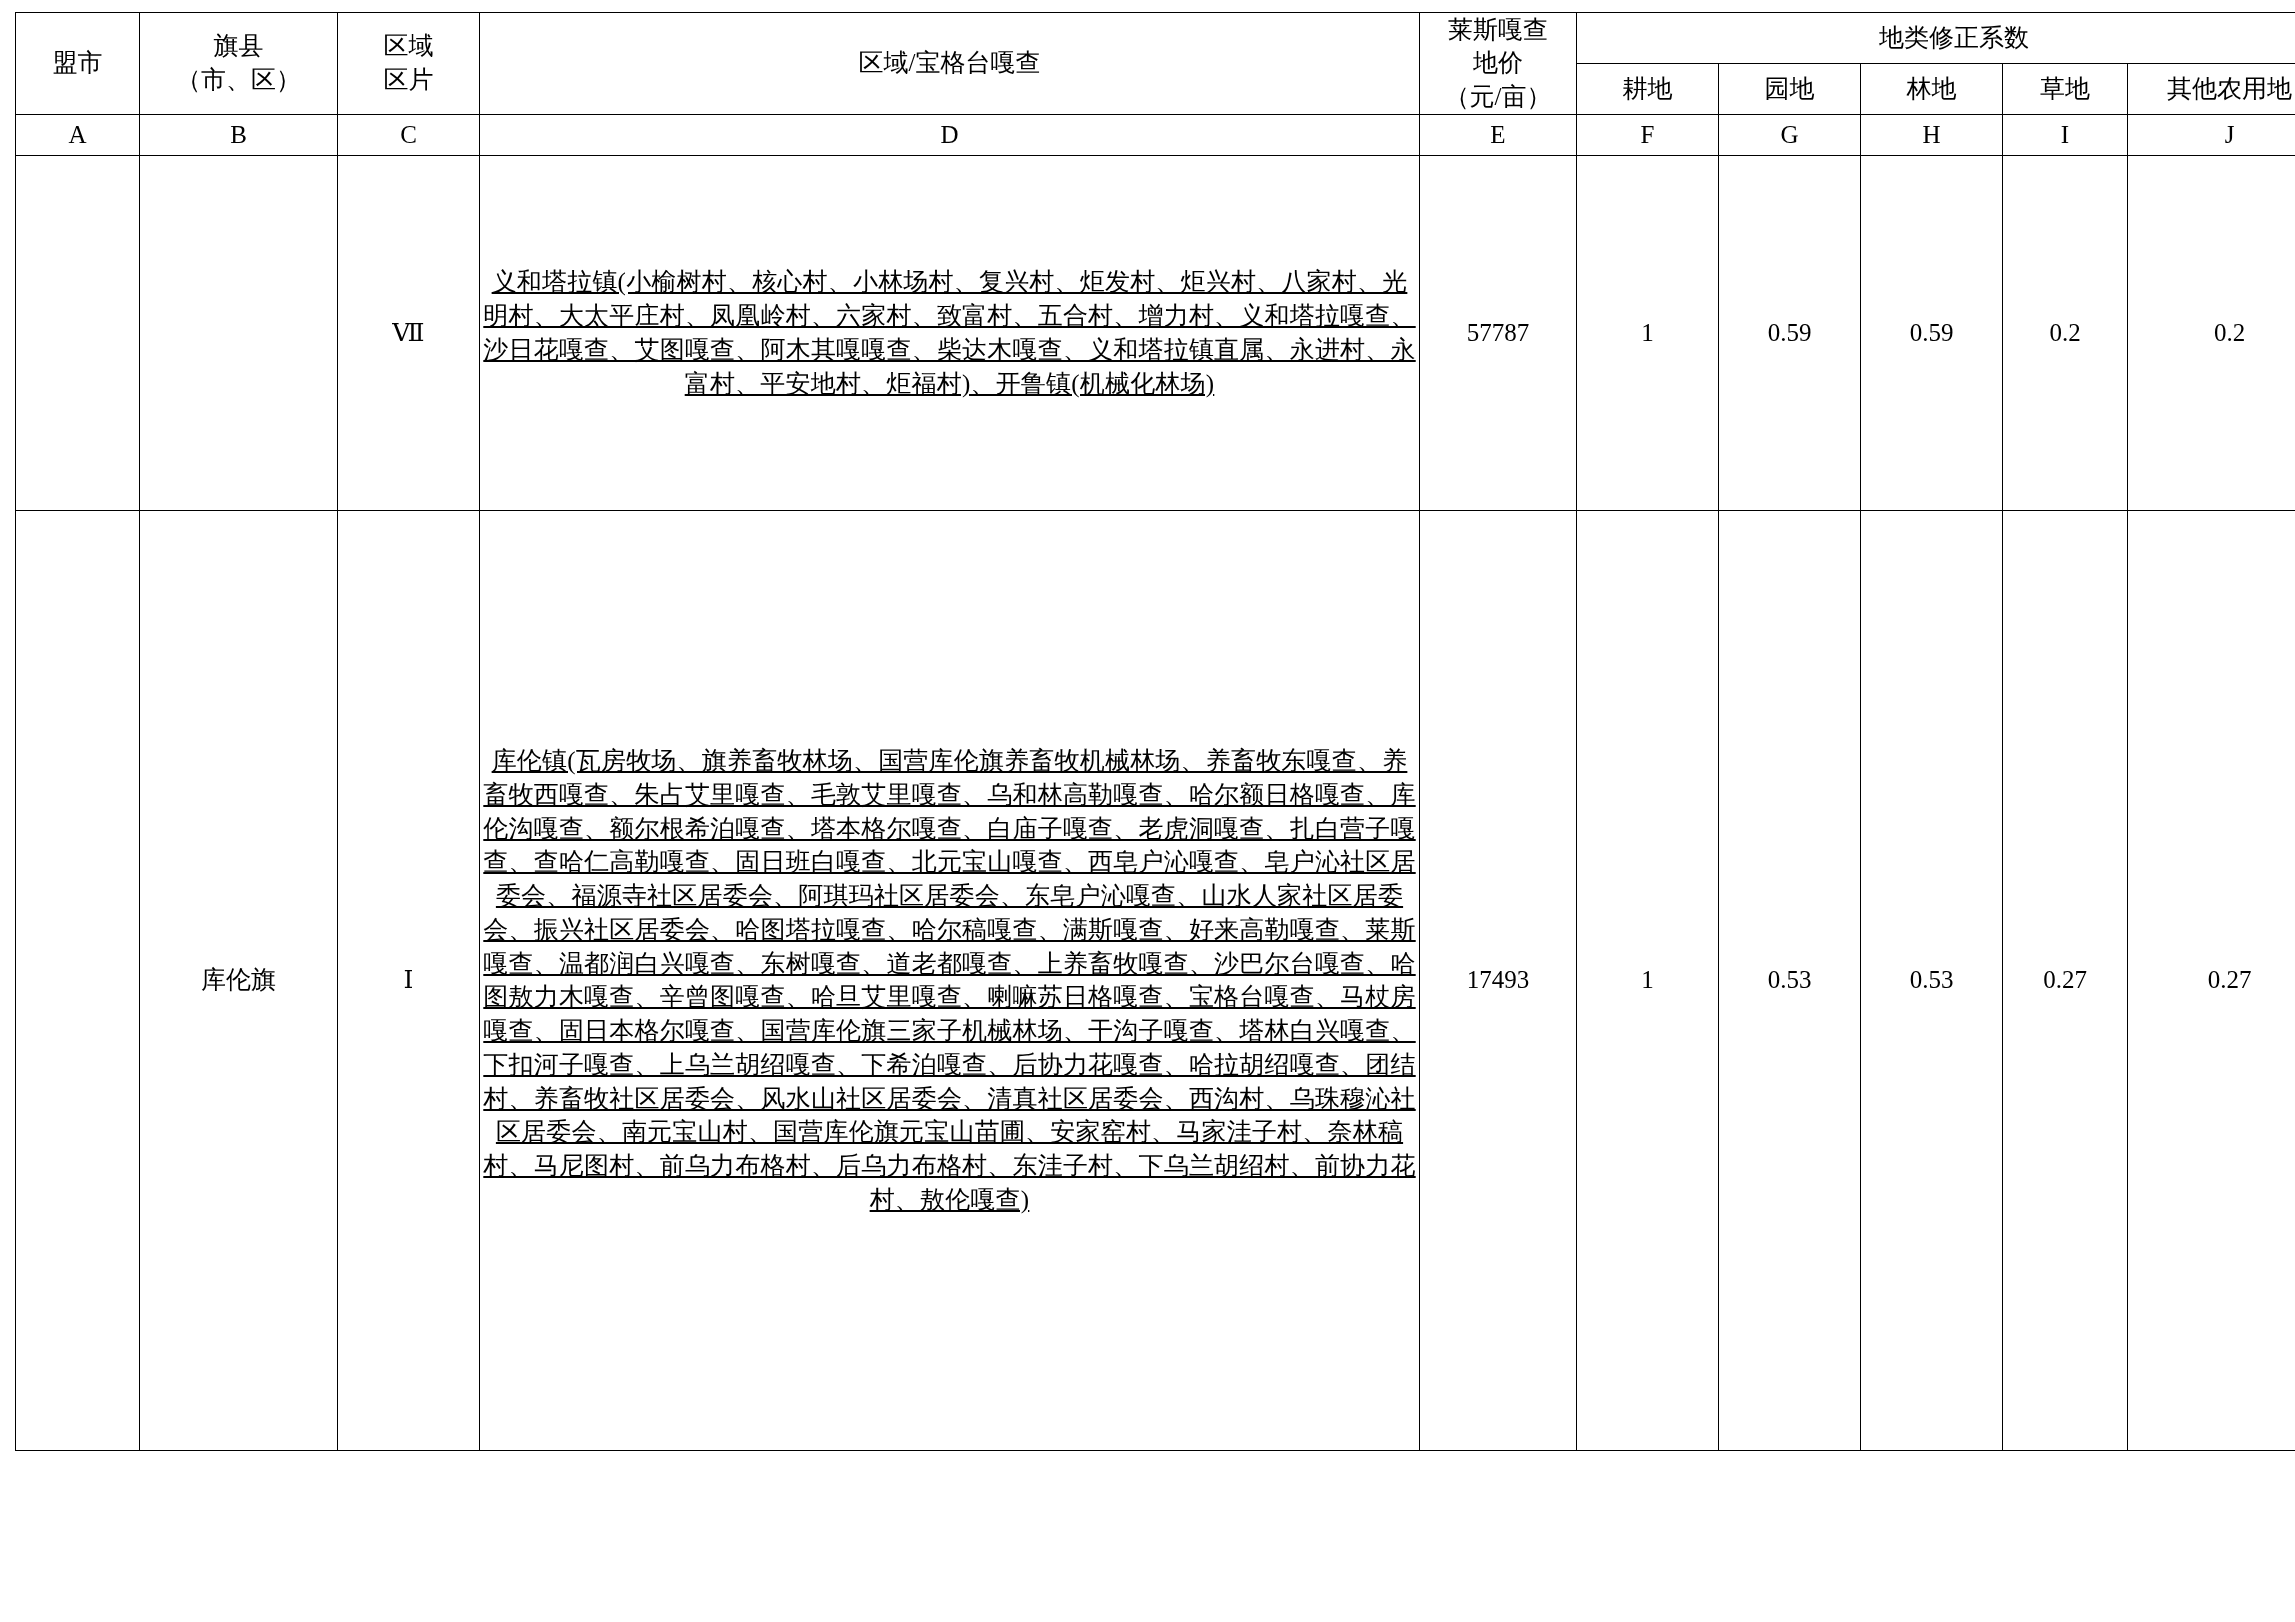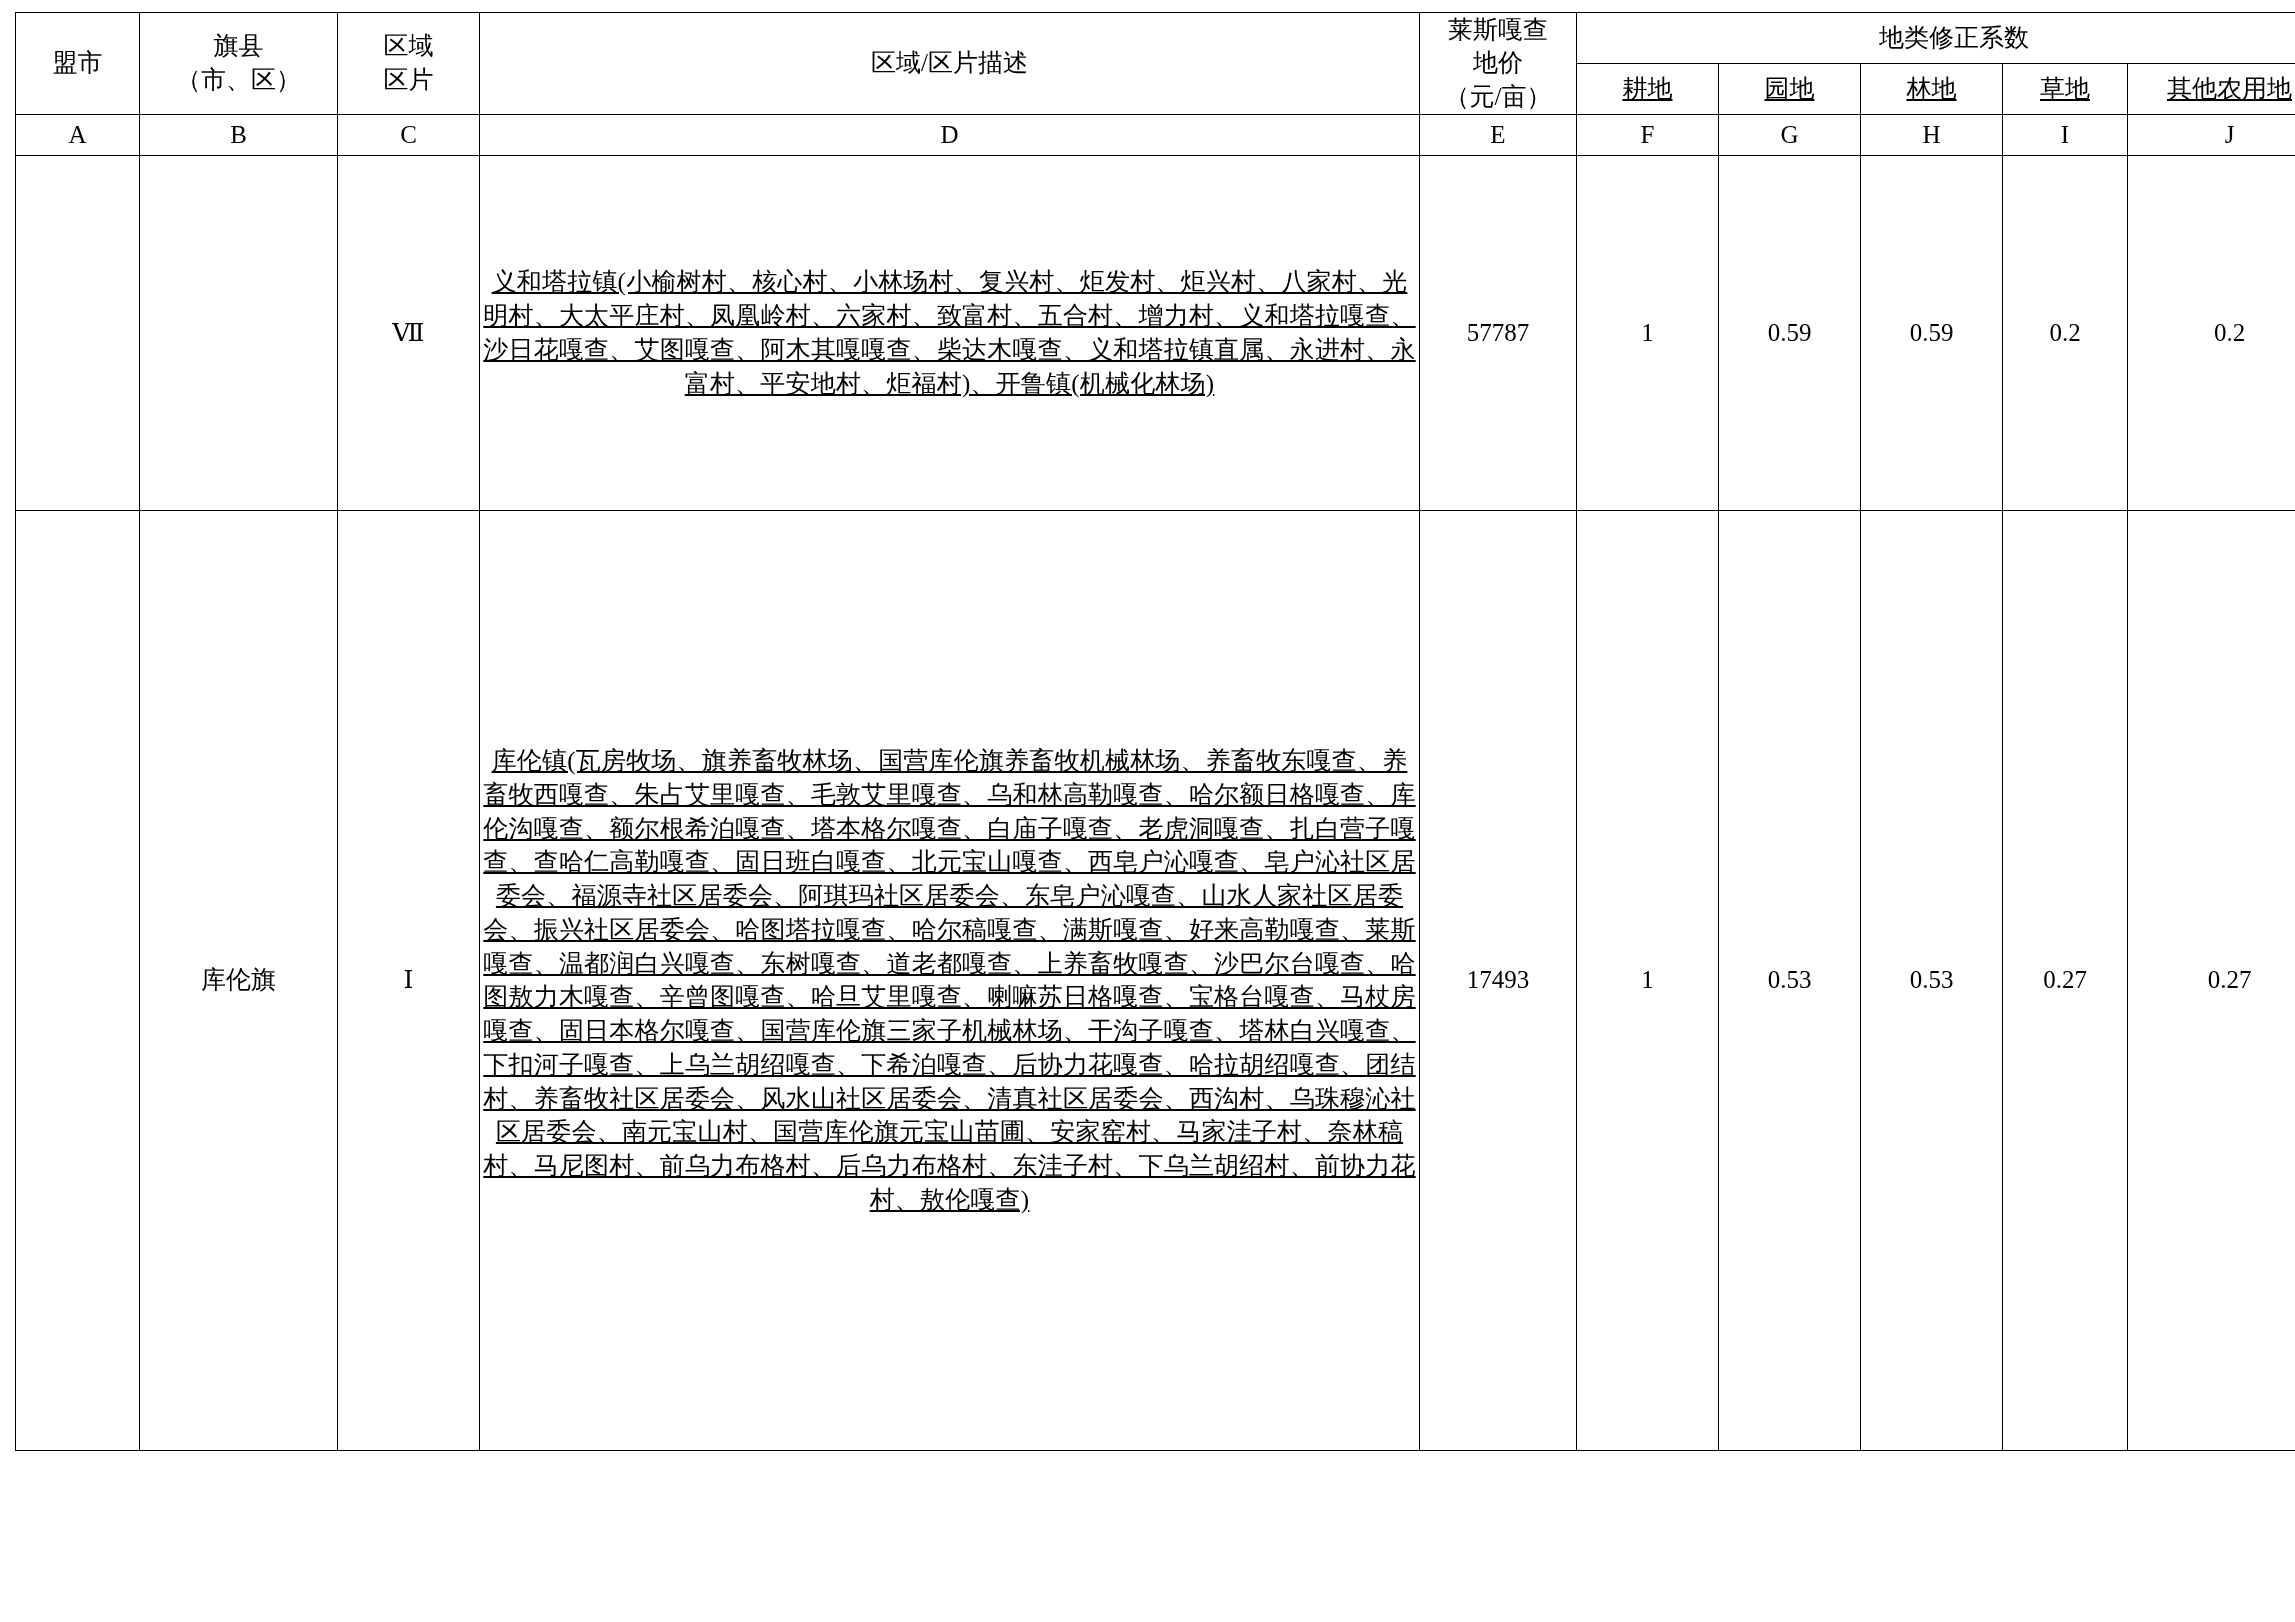--- a/index.html
+++ b/index.html
@@ -53,21 +53,20 @@
     line-height: 1.3;
     padding: 8.2px 3.3px;
   }
   .hdr-group {
     font-size: 25.6px;
     padding: 11.5px 3.3px;
   }
   .hdr-sub {
     font-size: 25.6px;
     padding: 13px 3.3px;
-    text-decoration: underline;
   }
   .letter-row td {
     font-size: 25.6px;
     padding: 13px 1.6px;
     height: 40px;
   }
   .desc {
     text-align: left;
     padding: 15px 18px 15px 16.5px;
     font-size: 25px;
@@ -105,21 +104,21 @@
       <tr>
         <th class="hdr-cell" rowspan="2">盟市</th>
         <th class="hdr-cell" rowspan="2">
           <span class="two-line">旗县</span>
           <span class="two-line">（市、区）</span>
         </th>
         <th class="hdr-cell" rowspan="2">
           <span class="two-line">区域</span>
           <span class="two-line">区片</span>
         </th>
-        <th class="hdr-cell" rowspan="2">区域/区片描述</th>
+        <th class="hdr-cell" rowspan="2">区域/宝格台嘎查</th>
         <th class="hdr-cell" rowspan="2">
           <span class="two-line">莱斯嘎查</span>
           <span class="two-line">地价</span>
           <span class="two-line">（元/亩）</span>
         </th>
         <th class="hdr-group" colspan="5">地类修正系数</th>
       </tr>
       <tr>
         <th class="hdr-sub">耕地</th>
         <th class="hdr-sub">园地</th>

